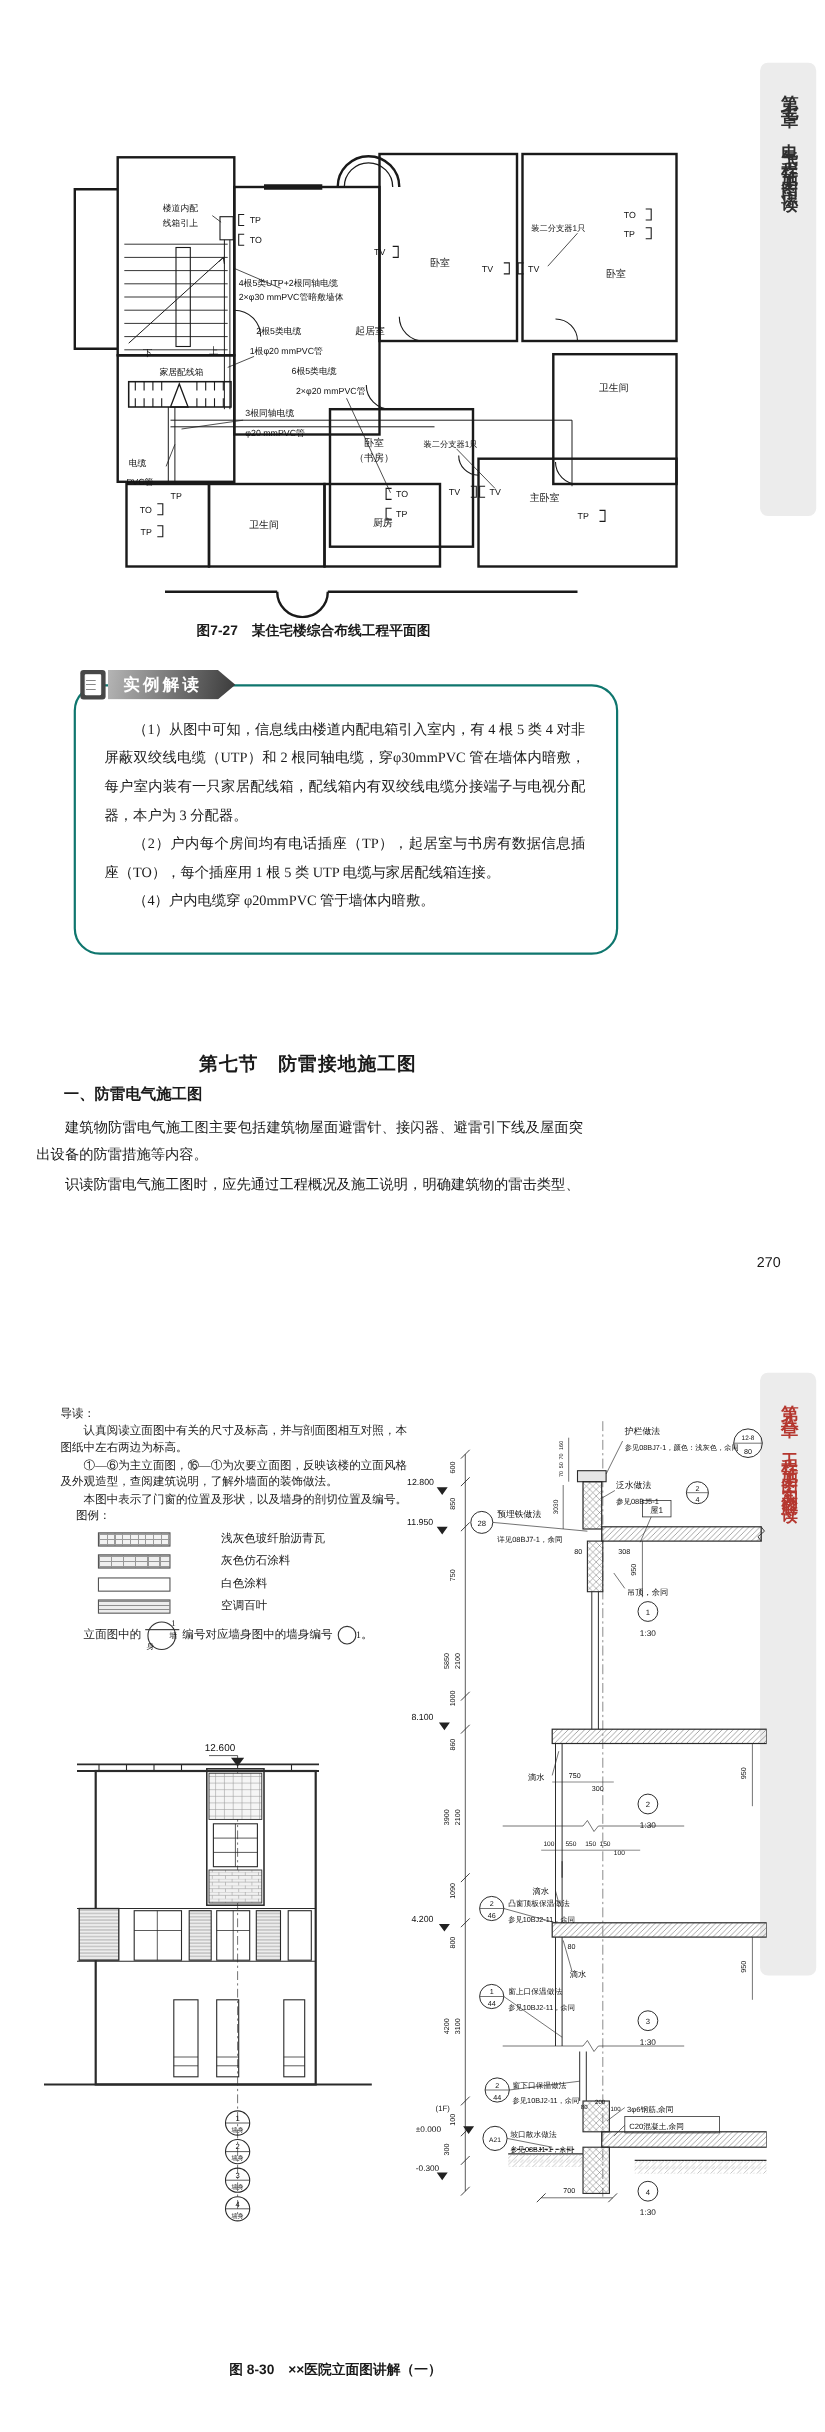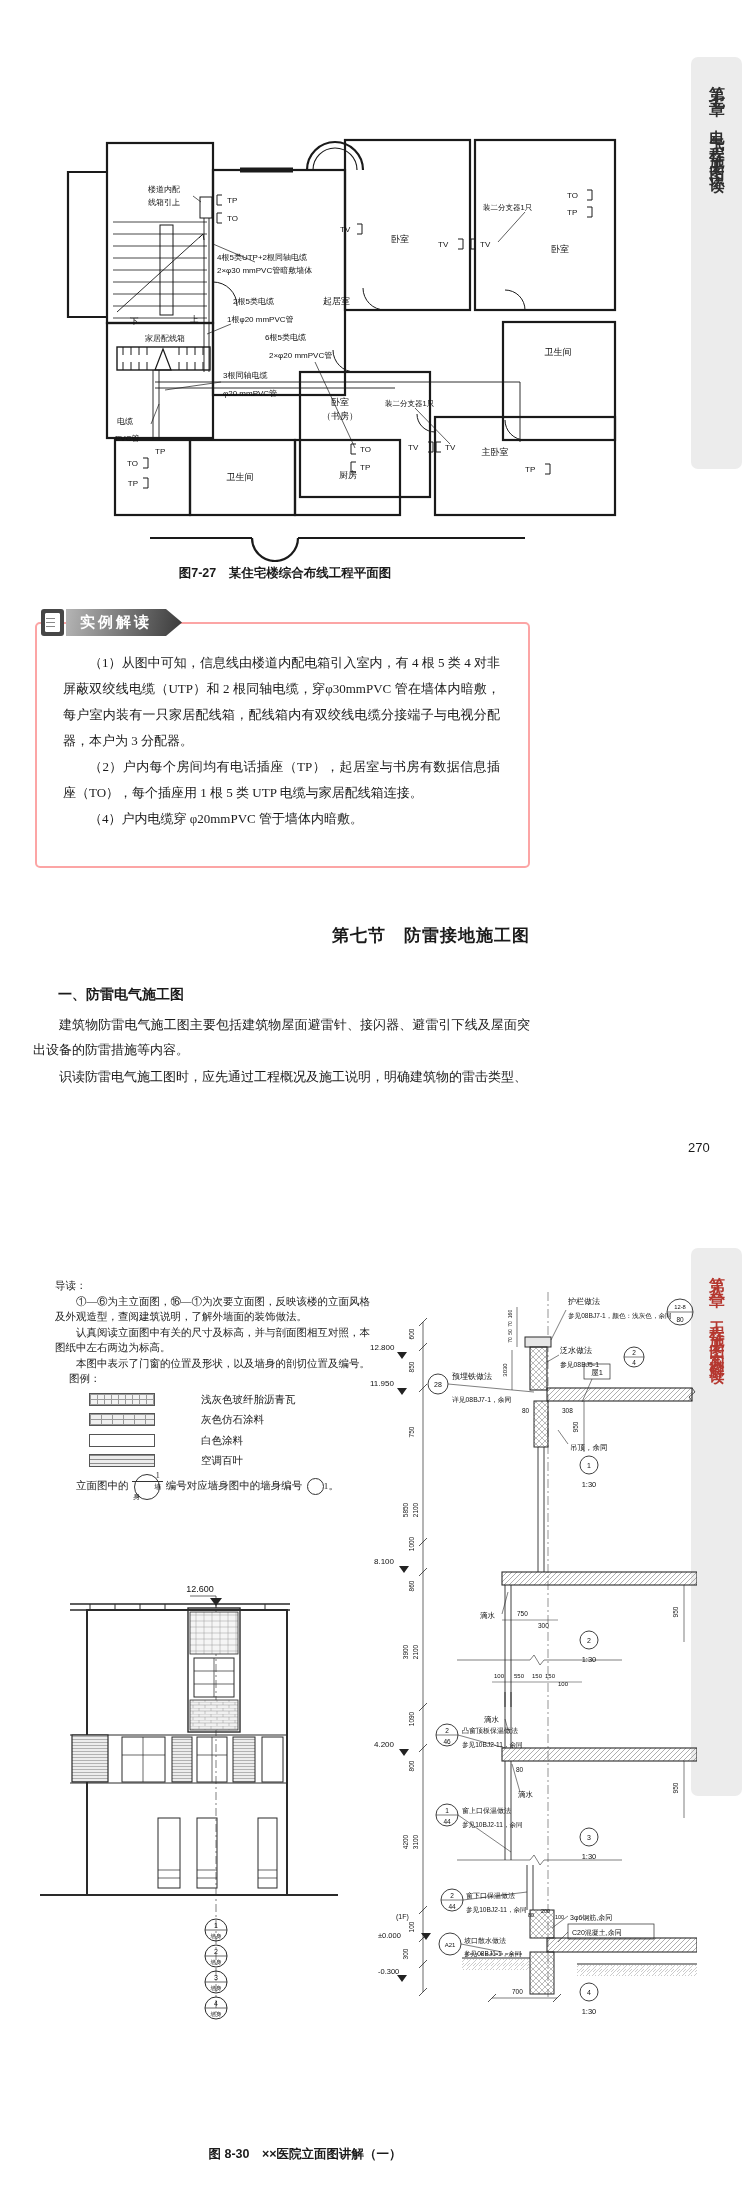--- a/index.html
+++ b/index.html
@@ -12,21 +12,21 @@
   .side-tab .chap{writing-mode:vertical-rl;text-orientation:upright;font-weight:bold;
                   font-size:16px;letter-spacing:7px;font-family:"Liberation Sans","DejaVu Sans",sans-serif;}
   .side-tab .ttl{writing-mode:vertical-rl;text-orientation:upright;font-weight:bold;
                  font-size:15px;letter-spacing:6px;margin-top:24px;font-family:"Liberation Sans","DejaVu Sans",sans-serif;}
   .tab-red{color:#b5372f;}
   .tab-dark{color:#2e2e2e;}
   
   .fig-caption{text-align:center;font-weight:bold;font-size:12.5px;
                font-family:"Liberation Sans","DejaVu Sans",sans-serif;}
   
-  .example-box{border:2px solid #fca5a5;border-radius:5px;box-sizing:border-box;}
+  .example-box{border:2px solid #0f766e;border-radius:24px;box-sizing:border-box;margin-left:32px;}
   .example-box .inner{padding:26px 28px 8px 26px;font-size:13px;line-height:26px;text-align:justify;}
   .example-box p{margin:0;text-indent:2em;}
   .badge{position:absolute;top:-15px;left:4px;display:flex;align-items:center;}
   .badge .clip{width:23px;height:27px;background:#474747;border-radius:3px;margin-right:2px;
                display:flex;align-items:center;justify-content:center;}
   .badge .clip .sheet{width:13px;height:17px;background:#fff;border-radius:1px;
     background-image:repeating-linear-gradient(#888 0 1px,transparent 1px 4px);background-position:0 4px;background-size:9px 12px;background-repeat:no-repeat;border:1px solid #fff;}
   .badge .ribbon{height:27px;display:flex;align-items:center;padding:0 30px 0 14px;color:#fff;
     font-weight:bold;font-size:15px;letter-spacing:3px;font-family:"Liberation Sans","DejaVu Sans",sans-serif;
     background:linear-gradient(100deg,#b5b5b5 0%,#7d7d7d 45%,#3a3a3a 100%);
@@ -181,38 +181,38 @@
       </span>
     <span class="ribbon">实例解读</span>
   </div>
   <div class="inner">
     <p>（1）从图中可知，信息线由楼道内配电箱引入室内，有 4 根 5 类 4 对非屏蔽双绞线电缆（UTP）和 2 根同轴电缆，穿φ30mmPVC 管在墙体内暗敷，每户室内装有一只家居配线箱，配线箱内有双绞线电缆分接端子与电视分配器，本户为 3 分配器。</p>
     <p>（2）户内每个房间均有电话插座（TP），起居室与书房有数据信息插座（TO），每个插座用 1 根 5 类 UTP 电缆与家居配线箱连接。</p>
     <p>（4）户内电缆穿 φ20mmPVC 管于墙体内暗敷。</p>
   </div>
 </div>
 
-<div class="abs sec-head" style="left:30px;top:924px;width:500px;text-align:right;">第七节　防雷接地施工图</div>
+<div class="abs sec-head" style="left:30px;top:956px;width:500px;">第七节　防雷接地施工图</div>
 
 <div class="abs sub-head" style="left:58px;top:986px;">一、防雷电气施工图</div>
 
 <p class="abs body-p" style="left:33px;top:1012px;width:497px;">建筑物防雷电气施工图主要包括建筑物屋面避雷针、接闪器、避雷引下线及屋面突出设备的防雷措施等内容。</p>
 <p class="abs body-p" style="left:33px;top:1064px;width:497px;">识读防雷电气施工图时，应先通过工程概况及施工说明，明确建筑物的雷击类型、</p>
 
 <div class="abs pagenum" style="left:688px;top:1140px;">270</div>
 
 <div class="abs side-tab" style="left:691px;top:1248px;height:548px;">
   <span class="chap tab-red">第八章</span>
   <span class="ttl tab-red">工程施工图实例解读</span>
 </div>
 
 <div class="abs guide" style="left:55px;top:1278px;width:315px;">
   <p class="noindent">导读：</p>
+  <p>认真阅读立面图中有关的尺寸及标高，并与剖面图相互对照，本图纸中左右两边为标高。</p>
   <p>①—⑥为主立面图，⑯—①为次要立面图，反映该楼的立面风格及外观造型，查阅建筑说明，了解外墙面的装饰做法。</p>
-  <p>认真阅读立面图中有关的尺寸及标高，并与剖面图相互对照，本图纸中左右两边为标高。</p>
   <p>本图中表示了门窗的位置及形状，以及墙身的剖切位置及编号。</p>
   <p class="noindent" style="margin-left:14px;">图例：</p>
   <div class="legend-row">
     <span class="sw sw-tile"></span>
     <span>浅灰色玻纤胎沥青瓦</span>
   </div>
   <div class="legend-row">
     <span class="sw sw-brick"></span>
     <span>灰色仿石涂料</span>
   </div>

